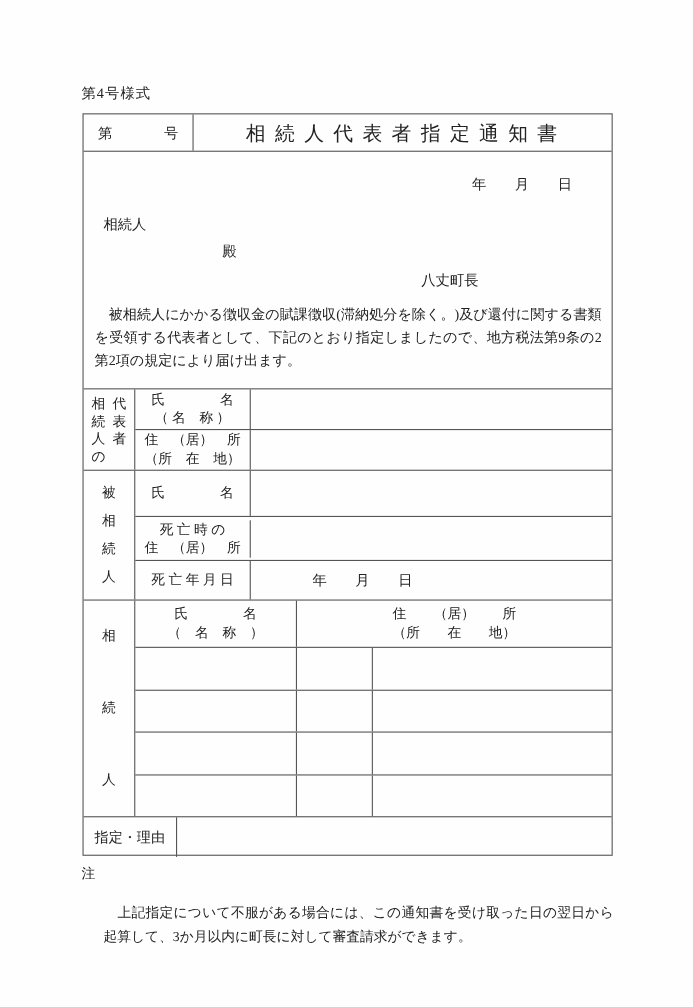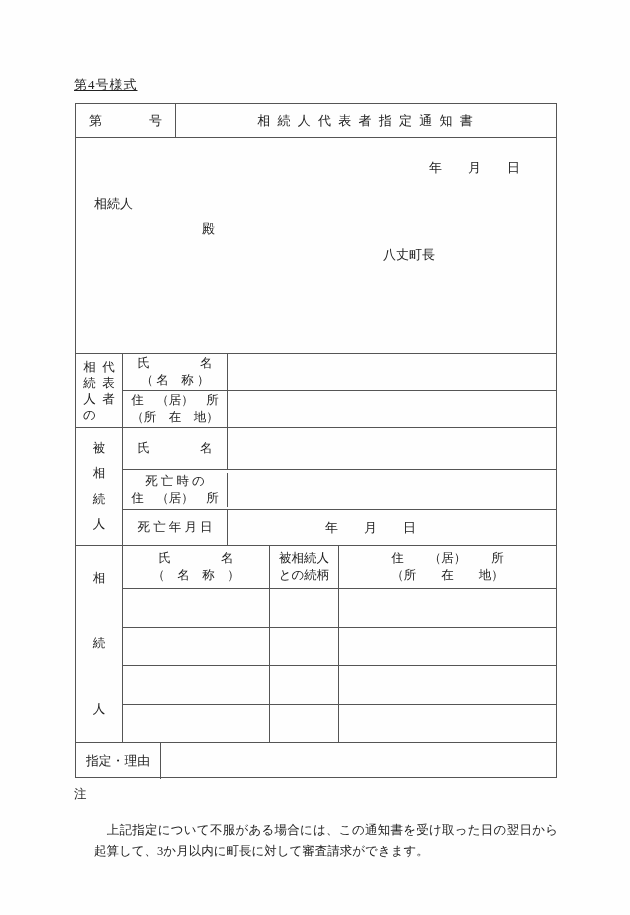--- a/index.html
+++ b/index.html
@@ -6,39 +6,39 @@
   html, body { background: #ffffff; }
   body {
     width: 630px; height: 915px;
     font-family: "Liberation Serif", "DejaVu Serif", serif;
     color: #222;
     position: relative;
     font-size: 12.5px;
   }
   .page { position: absolute; inset: 0; background: #fefefe; }
 
-  .style-number { position: absolute; left: 74px; top: 76px; font-size: 13px; letter-spacing: 1px; text-decoration: underline; }
+  .style-number { position: absolute; left: 74px; top: 76px; font-size: 13px; letter-spacing: 1px; }
 
   .form-table {
     position: absolute; left: 75px; top: 103px; width: 482px; height: 675px;
     border: 1px solid #555;
     display: flex; flex-direction: column;
     background: #fefefe;
   }
 
   
   .row-header { height: 34px; display: flex; border-bottom: 1px solid #555; flex: none; }
   .docno-cell {
     width: 100px; border-right: 1px solid #555;
     display: flex; justify-content: space-between; align-items: center;
     padding: 0 13px; font-size: 13px;
   }
   .title-cell {
     flex: 1; display: flex; align-items: center; justify-content: center;
-    font-size: 13px; letter-spacing: 2px;
+    font-size: 18px; letter-spacing: 2px;
   }
 
   
   .letter-block { height: 216px; position: relative; border-bottom: 1px solid #555; flex: none; font-size: 13px; }
   .letter-date { position: absolute; top: 21px; right: 36px; }
   .letter-addressee { position: absolute; top: 57px; left: 18px; }
   .letter-honorific { position: absolute; top: 82px; left: 126px; }
   .letter-sender { position: absolute; top: 108px; left: 307px; }
   .letter-body {
     position: absolute; top: 138px; left: 10px; right: 9px;
@@ -71,21 +71,21 @@
   }
   .value-cell { flex: 1; display: flex; align-items: center; }
   .value-cell.date-val { padding-left: 56px; font-size: 13px; }
 
   
   .sec-rep { height: 74px; }
   
   .sec-dec { height: 118px; }
   .sec-dec .frow.r1 { flex: none; height: 41px; }
   .sec-dec .frow.r2 { flex: none; height: 40px; align-items: center; }
-  .sec-dec .frow.r3 { flex: 1; gap: 41px; }
+  .sec-dec .frow.r3 { flex: 1; }
 
   
   .sec-heirs { height: 197px; }
   .heirs-table { flex: 1; display: flex; flex-direction: column; }
   .heirs-row { display: flex; flex: 1; }
   .heirs-row + .heirs-row { border-top: 1px solid #555; }
   .heirs-row.hdr { flex: none; height: 42px; }
   .hcol-name { width: 147px; border-right: 1px solid #555; flex: none; }
   .hcol-rel { width: 69px; border-right: 1px solid #555; flex: none; }
   .hcol-addr { flex: 1; }
@@ -125,20 +125,21 @@
         <span>号</span>
       </div>
       <div class="title-cell">相 続 人 代 表 者 指 定 通 知 書</div>
     </div>
 
     <div class="letter-block">
       <div class="letter-date">年　　月　　日</div>
       <div class="letter-addressee">相続人</div>
       <div class="letter-honorific">殿</div>
       <div class="letter-sender">八丈町長</div>
+      <div class="letter-body">　被相続人にかかる徴収金の賦課徴収(滞納処分を除く。)及び還付に関する書類を受領する代表者として、下記のとおり指定しましたので、地方税法第9条の2第2項の規定により届け出ます。</div>
     </div>
 
     <div class="section sec-rep">
       <div class="group-label-col">
         <div class="vlabel-grid">
           <span>相</span>
           <span>代</span>
           <span>続</span>
           <span>表</span>
           <span>人</span>
@@ -204,24 +205,20 @@
           <span>続</span>
           <span>人</span>
         </div>
       </div>
       <div class="heirs-table">
         <div class="heirs-row hdr">
           <div class="hcol-name hdr-cell">
             <div>氏　　　　名</div>
             <div>（　名　称　）</div>
           </div>
-          <div class="hcol-rel hdr-cell">
-            <div>被相続人</div>
-            <div>との続柄</div>
-          </div>
           <div class="hcol-addr hdr-cell">
             <div>住　　（居）　　所</div>
             <div>（所　　在　　地）</div>
           </div>
         </div>
         <div class="heirs-row">
           <div class="hcol-name"></div>
           <div class="hcol-rel"></div>
           <div class="hcol-addr"></div>
         </div>

